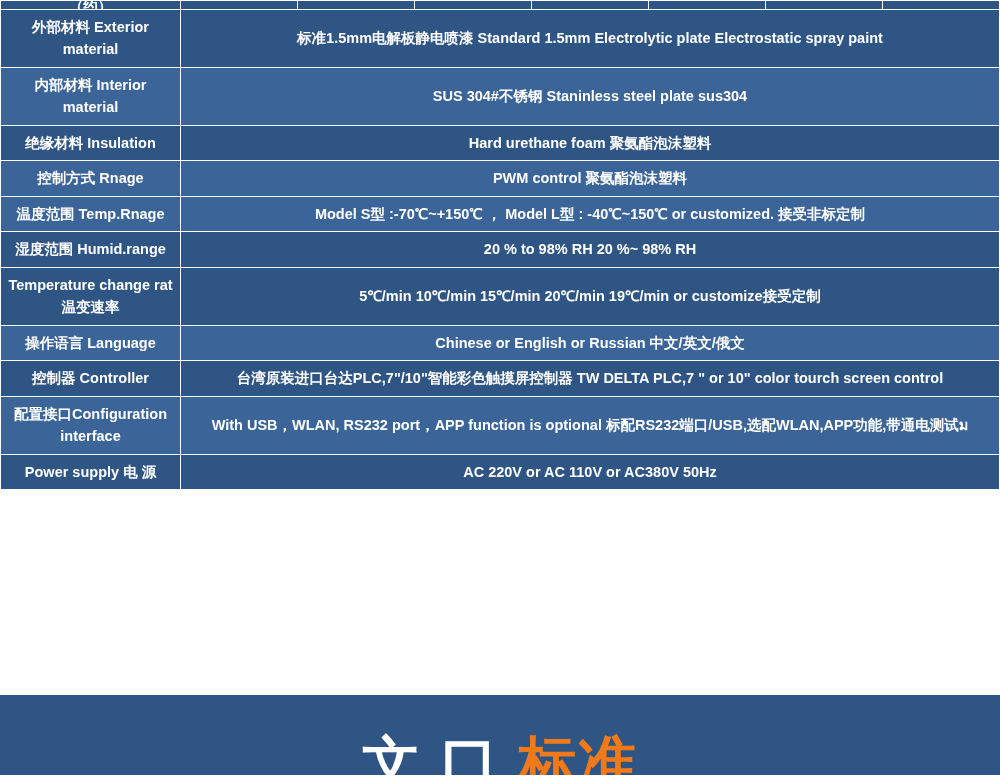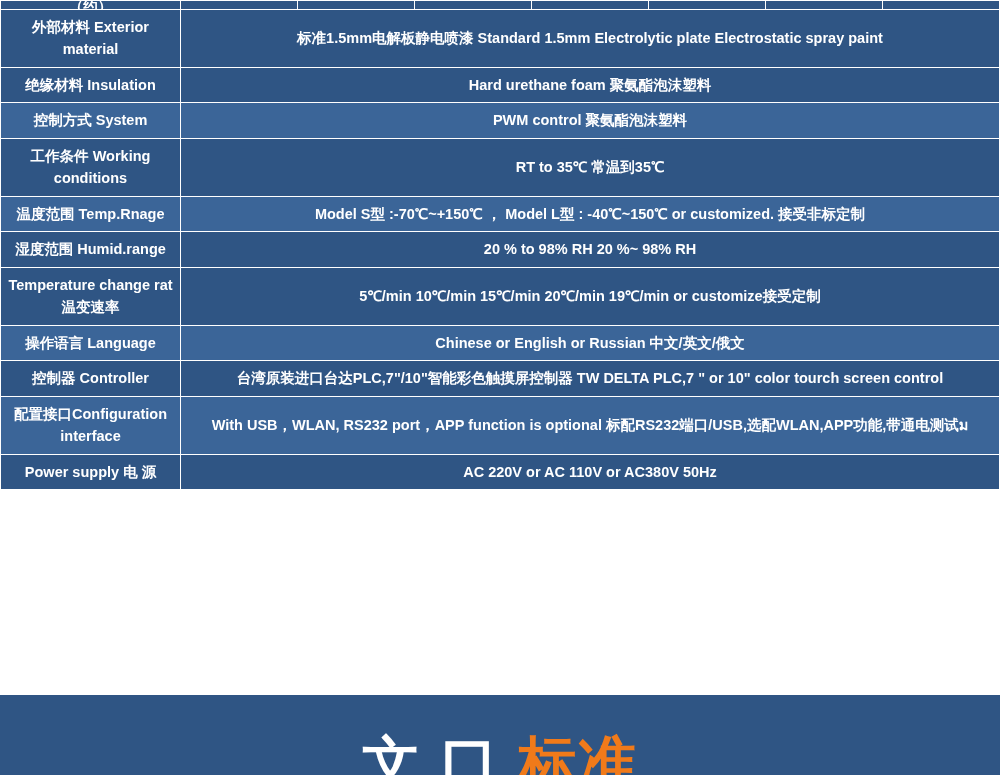--- a/index.html
+++ b/index.html
@@ -121,35 +121,35 @@
         <td></td>
         <td></td>
         <td></td>
       </tr>
 
       <tr>
         <td class="label">外部材料 Exterior material</td>
         <td class="value" colspan="7">标准1.5mm电解板静电喷漆  Standard 1.5mm Electrolytic plate Electrostatic spray paint</td>
       </tr>
 
+      <tr class="alt">
+        <td class="label">内部材料 Interior material</td>
+        <td class="value" colspan="7">SUS 304#不锈钢 Staninless steel plate sus304</td>
+      </tr>
 
       <tr>
         <td class="label">绝缘材料 Insulation</td>
         <td class="value" colspan="7">Hard urethane foam 聚氨酯泡沫塑料</td>
       </tr>
 
       <tr class="alt">
-        <td class="label">控制方式 System</td>
+        <td class="label">控制方式 Rnage</td>
         <td class="value" colspan="7">PWM control 聚氨酯泡沫塑料</td>
       </tr>
 
-      <tr>
-        <td class="label">工作条件 Working conditions</td>
-        <td class="value" colspan="7">RT to 35℃ 常温到35℃</td>
-      </tr>
 
       <tr class="alt">
         <td class="label">温度范围 Temp.Rnage</td>
         <td class="value" colspan="7">Model S型 :-70℃~+150℃  ，  Model L型 : -40℃~150℃ or customized. 接受非标定制</td>
       </tr>
 
       <tr>
         <td class="label">湿度范围 Humid.range</td>
         <td class="value" colspan="7">20 % to 98% RH 20 %~ 98% RH</td>
       </tr>

